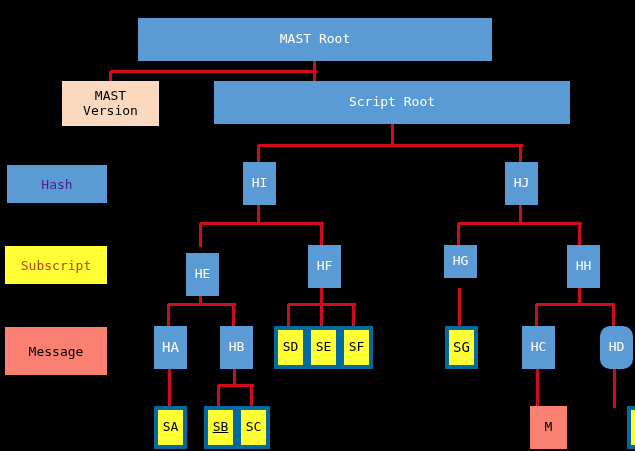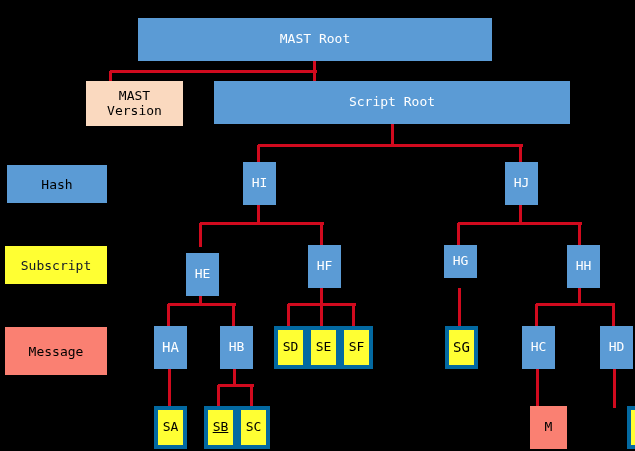--- a/index.html
+++ b/index.html
@@ -35,37 +35,36 @@
     color: #000000;
     border: 4px solid #0369a1;
   }
   .node.message {
     background: #fa8072;
     color: #000000;
   }
   .node.version {
     background: #fad9bf;
     color: #000000;
-    margin-left: 24px;
   }
   .edge {
     position: absolute;
     background: #d10a1e;
     z-index: 1;
   }
   .legend-label {
     position: absolute;
     box-sizing: border-box;
     display: flex;
     align-items: center;
     justify-content: center;
     z-index: 3;
   }
-  .legend-label.hash { background: #5b9bd5; color: #000000; }
-  .legend-label.subscript { background: #ffff33; color: #0f172a; }
+  .legend-label.hash { background: #5b9bd5; color: #4c1d95; }
+  .legend-label.subscript { background: #ffff33; color: #c2410c; }
   .legend-label.message { background: #fa8072; color: #000000; }
 </style>
 </head>
 <body>
 
 <div id="canvas" style="background: rgb(0, 0, 0);">
   <div id="edge-layer">
       <div class="edge" style="background: rgb(209, 10, 30); left: 313px; top: 45px; width: 3px; height: 27px;"></div>
       <div class="edge" style="background: rgb(209, 10, 30); left: 110px; top: 70px; width: 207px; height: 3px;"></div>
       <div class="edge" style="background: rgb(209, 10, 30); left: 109px; top: 71px; width: 3px; height: 11px;"></div>
@@ -120,20 +119,20 @@
       <div class="node hash" style="left: 308px; top: 245px; width: 33px; height: 43px; font-size: 13px;">HF</div>
       <div class="node hash" style="left: 444px; top: 245px; width: 33px; height: 33px; font-size: 13px;">HG</div>
       <div class="node hash" style="left: 567px; top: 245px; width: 33px; height: 43px; font-size: 13px;">HH</div>
       <div class="node hash" style="left: 154px; top: 326px; width: 33px; height: 43px; font-size: 14px;">HA</div>
       <div class="node hash" style="left: 220px; top: 326px; width: 33px; height: 43px; font-size: 13px;">HB</div>
       <div class="node subscript" style="left: 274px; top: 326px; width: 33px; height: 43px; font-size: 13px;">SD</div>
       <div class="node subscript" style="left: 307px; top: 326px; width: 33px; height: 43px; font-size: 13px;">SE</div>
       <div class="node subscript" style="left: 340px; top: 326px; width: 33px; height: 43px; font-size: 13px;">SF</div>
       <div class="node subscript" style="left: 445px; top: 326px; width: 33px; height: 43px; font-size: 14px;">SG</div>
       <div class="node hash" style="left: 522px; top: 326px; width: 33px; height: 43px; font-size: 13px;">HC</div>
-      <div class="node hash" style="left: 600px; top: 326px; width: 33px; height: 43px; font-size: 13px;">HD</div>
+      <div class="node hash" style="left: 600px; top: 326px; width: 33px; height: 43px; font-size: 13px; border-radius: 10px;">HD</div>
       <div class="node subscript" style="left: 154px; top: 406px; width: 33px; height: 43px; font-size: 13px;">SA</div>
       <div class="node subscript" style="left: 204px; top: 406px; width: 33px; height: 43px; font-size: 13px; text-decoration: underline;">SB</div>
       <div class="node subscript" style="left: 237px; top: 406px; width: 33px; height: 43px; font-size: 13px;">SC</div>
       <div class="node message" style="left: 530px; top: 406px; width: 37px; height: 43px; font-size: 13px;">M</div>
       <div class="node subscript" style="left: 627px; top: 406px; width: 33px; height: 43px; font-size: 13px;">SH</div>
     </div>
 </div>
 
 </body></html>

